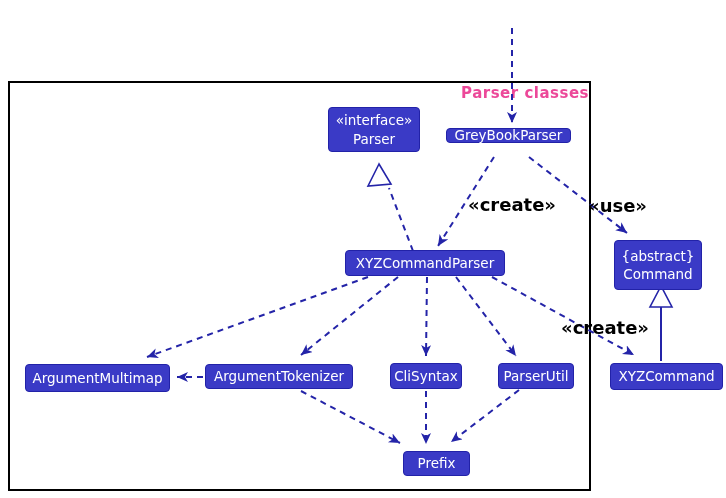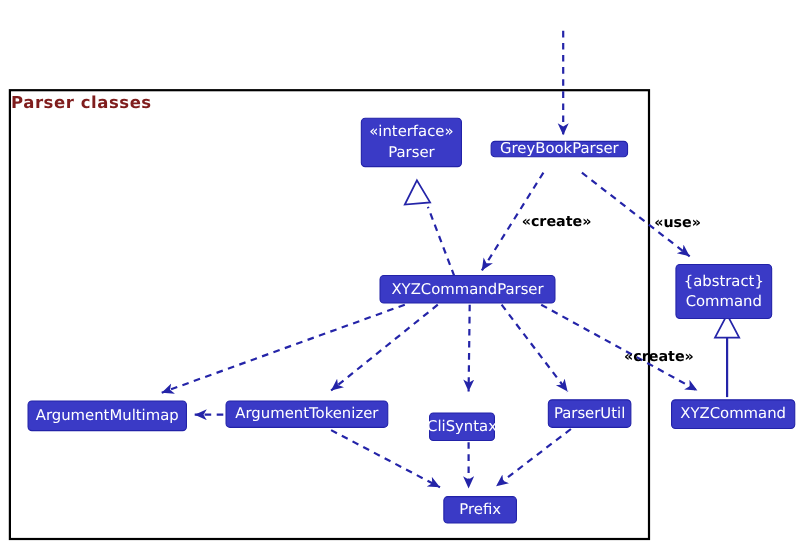--- a/index.html
+++ b/index.html
@@ -1,27 +1,27 @@
 <!DOCTYPE html>
 <html><head>
 <meta charset="utf-8">
 <style>
   html,body{margin:0;padding:0;background:#ffffff;}
   .stage{position:relative;width:726px;height:498px;background:#ffffff;overflow:hidden;
          font-family:"DejaVu Sans", sans-serif;}
   .frame{position:absolute;left:8px;top:81px;width:583px;height:410px;
          border:2px solid #000000;box-sizing:border-box;background:transparent;}
-  .frame-title{position:absolute;left:10px;top:84px;width:579px;text-align:left;
-         font-weight:bold;font-size:15px;color:#7f1d1d;letter-spacing:0.5px;}
+  .frame-title{position:absolute;left:10px;top:84px;width:579px;text-align:right;
+         font-weight:bold;font-size:15px;color:#ec4899;letter-spacing:0.5px;}
   .edges{position:absolute;left:0;top:0;width:726px;height:498px;}
   .cls{position:absolute;box-sizing:border-box;background:#3a3ac6;border:1.5px solid #2222a8;
        border-radius:4px;color:#ffffff;font-size:13.5px;line-height:1.35;
        display:flex;flex-direction:column;align-items:center;justify-content:center;
        white-space:nowrap;text-align:center;}
-  .edge-label{position:absolute;font-weight:bold;font-size:13px;color:#000000;text-align:center;}
+  .edge-label{position:absolute;font-weight:bold;font-size:18px;color:#000000;text-align:center;}
 </style>
 </head>
 <body>
 
 <div class="stage">
 
   <div class="frame"></div>
   <div class="frame-title">Parser classes</div>
 
   <svg class="edges" width="726" height="498" viewBox="0 0 726 498" xmlns="http://www.w3.org/2000/svg">
@@ -72,21 +72,21 @@
   </div>
 
   <div class="cls" style="left:25px;top:364px;width:145px;height:28px">
     <span>ArgumentMultimap</span>
   </div>
 
   <div class="cls" style="left:205px;top:364px;width:148px;height:25px">
     <span>ArgumentTokenizer</span>
   </div>
 
-  <div class="cls" style="left:390px;top:375px;width:60px;height:26px">
+  <div class="cls" style="left:390px;top:363px;width:72px;height:26px">
     <span>CliSyntax</span>
   </div>
 
   <div class="cls" style="left:498px;top:363px;width:76px;height:26px">
     <span>ParserUtil</span>
   </div>
 
   <div class="cls" style="left:610px;top:363px;width:113px;height:27px">
     <span>XYZCommand</span>
   </div>

